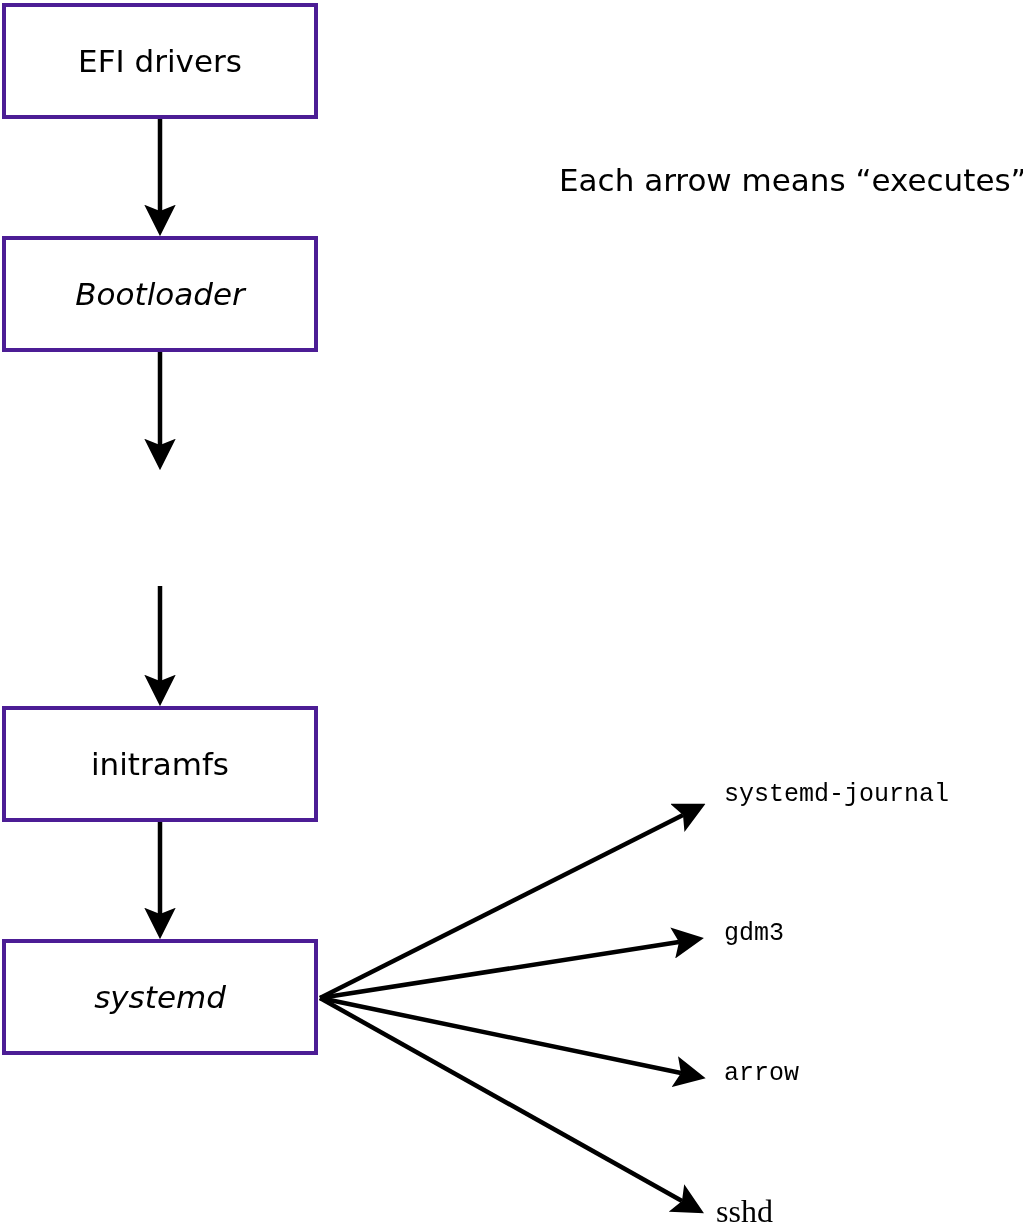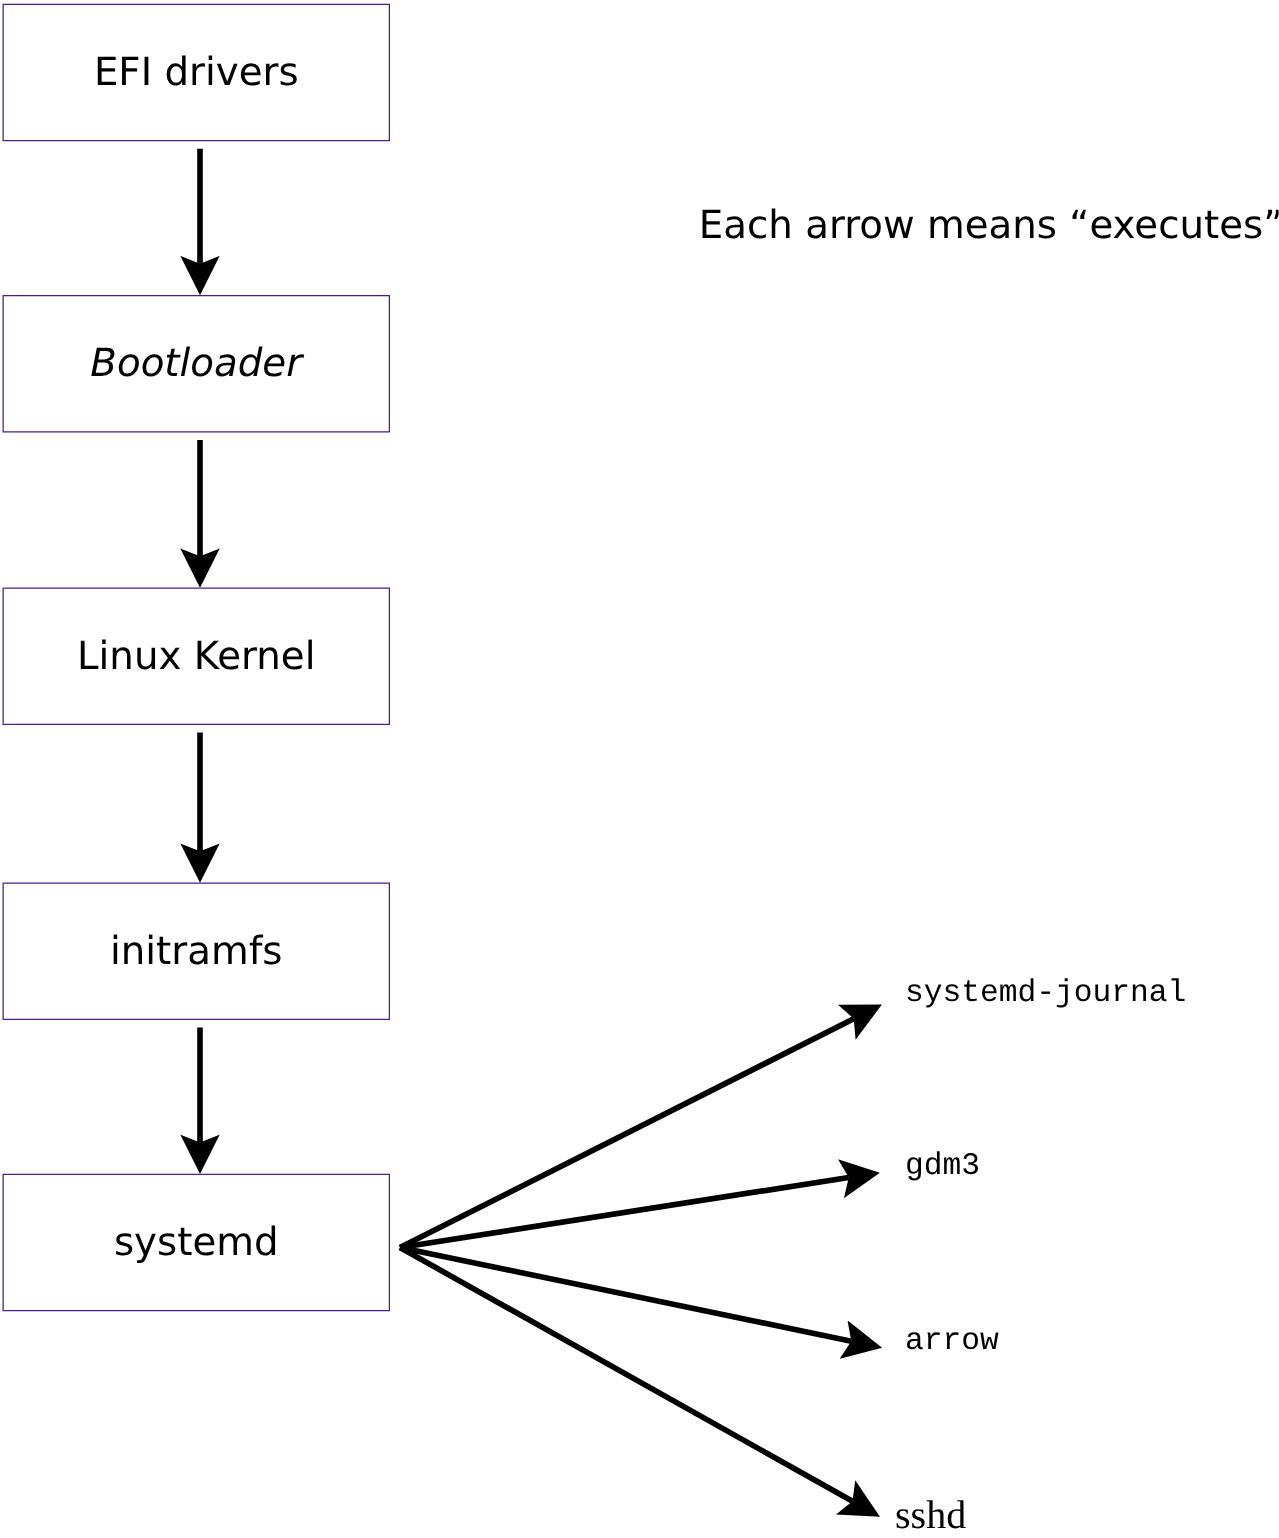--- a/index.html
+++ b/index.html
@@ -22,36 +22,36 @@
     top: 0;
     width: 1023px;
     height: 1230px;
     pointer-events: none;
   }
   .node-box {
     position: absolute;
     left: 2px;
     width: 308px;          
     height: 108px;         
-    border: 1px solid #4c1d95;
+    border: 4px solid #4c1d95;
     background: #ffffff;
     display: flex;
     align-items: center;
     justify-content: center;
   }
   .node-label {
     font-size: 31px;
     line-height: 1;
     white-space: nowrap;
   }
   .box-1 { top: 3px; }
   .box-2 { top: 236px; font-style: italic; }
   .box-3 { top: 470px; }
   .box-4 { top: 706px; }
-  .box-5 { top: 939px; }
+  .box-5 { top: 939px; font-style: italic; }
   .proc-label {
     position: absolute;
     font-family: Liberation Mono, monospace;
     font-size: 25px;
     line-height: 1;
     white-space: nowrap;
     transform: translateY(-50%);
   }
   .proc-journal { left: 724px; top: 794px; }
   .proc-gdm3    { left: 724px; top: 933px; }
@@ -95,23 +95,20 @@
       <line x1="320" y1="998" x2="682" y2="1201" marker-end="url(#head)"></line>
     </g>
   </svg>
 
   <div class="node-box box-1">
     <span class="node-label">EFI drivers</span>
   </div>
   <div class="node-box box-2">
     <span class="node-label">Bootloader</span>
   </div>
-  <div class="node-box box-3">
-    <span class="node-label">Linux Kernel</span>
-  </div>
   <div class="node-box box-4">
     <span class="node-label">initramfs</span>
   </div>
   <div class="node-box box-5">
     <span class="node-label">systemd</span>
   </div>
 
   <span class="proc-label proc-journal">systemd-journal</span>
   <span class="proc-label proc-gdm3">gdm3</span>
   <span class="proc-label proc-getty">arrow</span>

